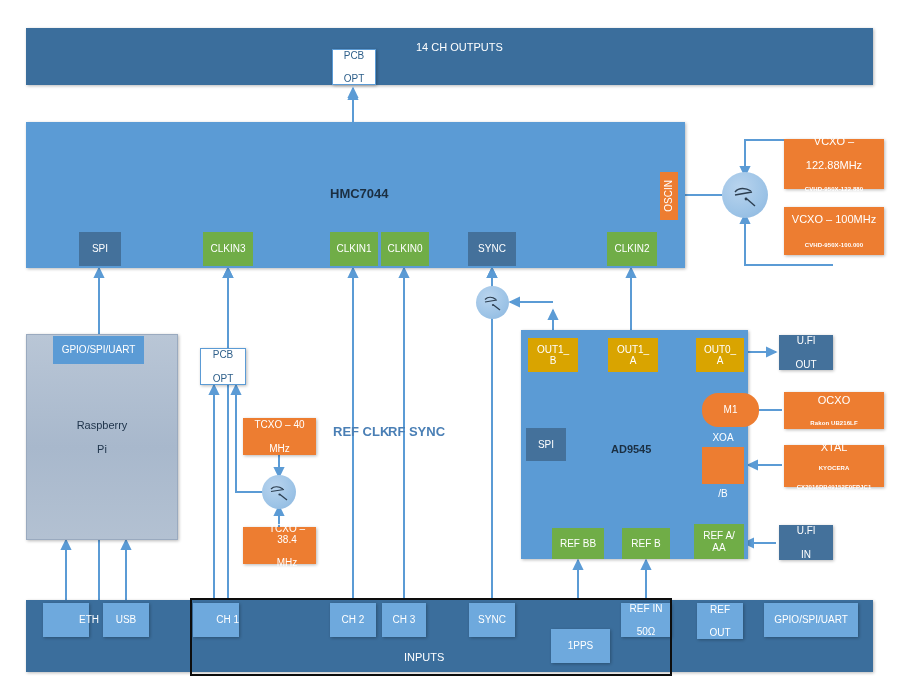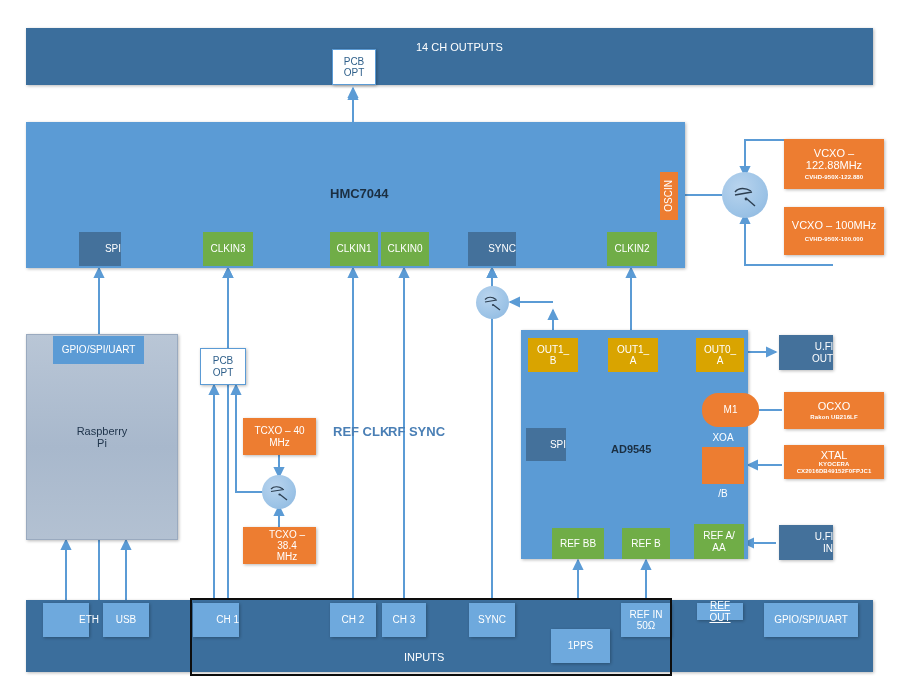--- a/index.html
+++ b/index.html
@@ -26,25 +26,26 @@
     flex-direction: column;
     align-items: center;
     justify-content: center;
     text-align: center;
     color: #ffffff;
     line-height: 1.12;
     z-index: 5;
   }
   .shadow {
     box-shadow: 1px 1px 3px rgba(0,0,0,0.28);
+    gap: 12px;
   }
   
   .c-darkbar   { background: #3b6e9c; }
   .c-medblue   { background: #5b9bd5; }
-  .c-slate     { background: #44719b; align-items: flex-end; }
+  .c-slate     { background: #44719b; }
   .c-lightblue { background: #6ea9dd; }
   .c-green     { background: #70ad47; }
   .c-orange    { background: #ed7d31; }
   .c-gold      { background: #d9a400; }
   .c-white     { background: #ffffff; color:#2e5f8a; border:1px solid #5b9bd5; }
   .c-rpi {
     background: linear-gradient(180deg,#b9c6d6 0%, #a8b8cc 55%, #b3c1d2 100%);
     color: #20354c;
     border: 1px solid #9aaabf;
   }
@@ -325,21 +326,21 @@
   <div class="box c-slate shadow t-sm" style="left:779px; top:335px; width:54px; height:35px;">
     <span>U.Fl</span>
     <span>OUT</span>
   </div>
 
   <div class="box c-orange shadow" style="left:784px; top:392px; width:100px; height:37px;">
     <span class="t-md">OCXO</span>
     <span class="t-tiny bold" style="margin-top:2px">Rakon UB216LF</span>
   </div>
 
-  <div class="box c-orange shadow" style="left:784px; top:445px; width:100px; height:34px;">
+  <div class="box c-orange shadow" style="left:784px; top:445px; width:100px; height:42px;">
     <span class="t-md">XTAL</span>
     <span class="t-tiny bold">KYOCERA</span>
     <span class="t-tiny bold">CX2016DB49152F0FPJC1</span>
   </div>
 
   <div class="box c-slate shadow t-sm" style="left:779px; top:525px; width:54px; height:35px;">
     <span>U.Fl</span>
     <span>IN</span>
   </div>
 
@@ -366,21 +367,21 @@
   <div class="box c-lightblue shadow t-sm" style="left:469px; top:603px; width:46px; height:34px;">
     <span>SYNC</span>
   </div>
   <div class="box c-lightblue shadow t-sm" style="left:551px; top:603px; width:59px; height:34px;margin-top:26px;">
     <span>1PPS</span>
   </div>
   <div class="box c-lightblue shadow t-sm" style="left:621px; top:603px; width:50px; height:34px;">
     <span>REF IN</span>
     <span>50Ω</span>
   </div>
-  <div class="box c-lightblue shadow t-sm" style="left:697px; top:603px; width:46px; height:17px;text-decoration:underline;">
+  <div class="box c-lightblue shadow t-sm" style="left:697px; top:603px; width:46px; height:36px;">
     <span>REF</span>
     <span>OUT</span>
   </div>
   <div class="box c-lightblue shadow t-sm" style="left:764px; top:603px; width:94px; height:34px;">
     <span>GPIO/SPI/UART</span>
   </div>
 
   <svg id="wires-top" viewBox="0 0 899 693" xmlns="http://www.w3.org/2000/svg">
     <g stroke="#5b9bd5" stroke-width="2" fill="none" marker-end="url(#ah)">
       <path d="M353,122 L353,88"></path>

